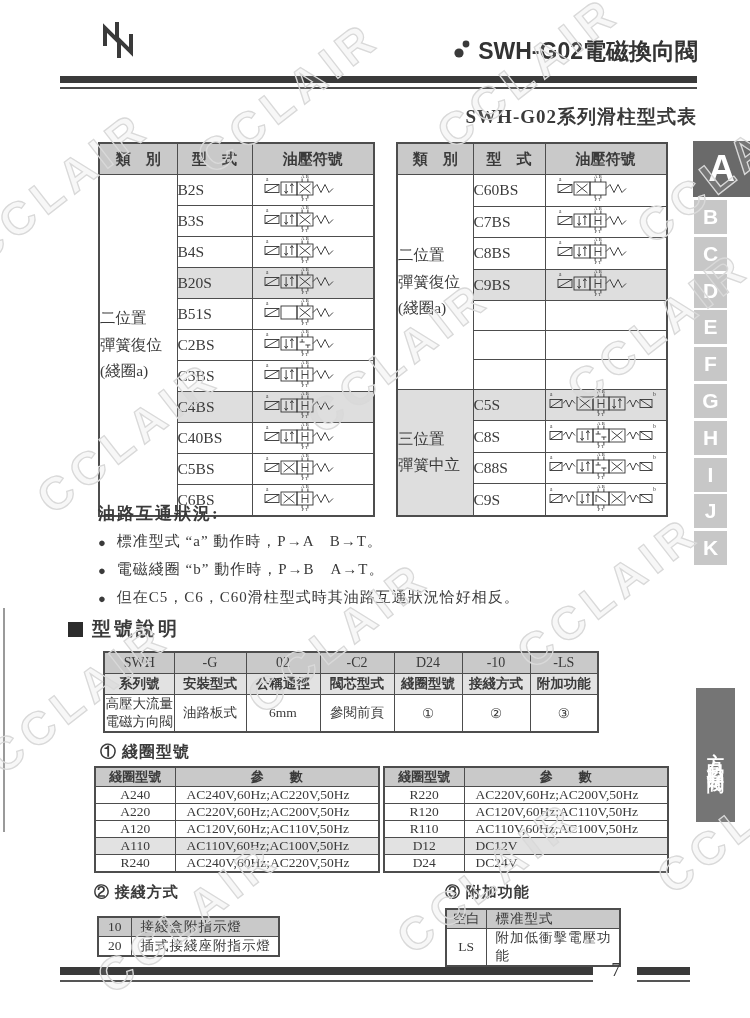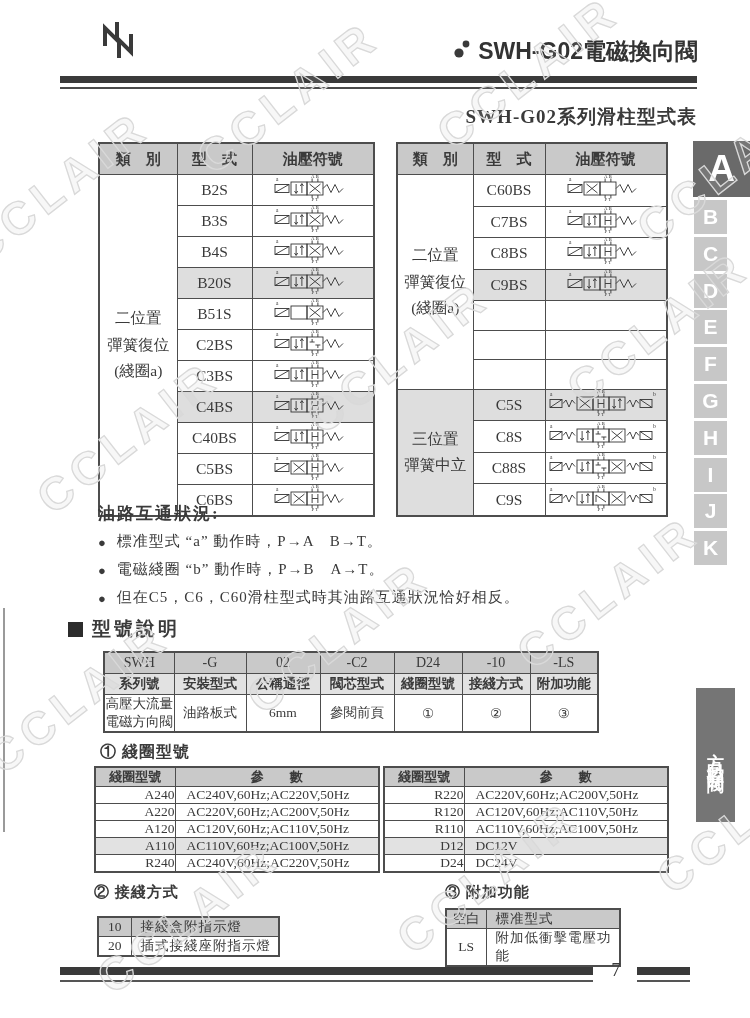--- a/index.html
+++ b/index.html
@@ -41,21 +41,21 @@
   #rule-thick{left:60px;top:76px;width:637px;height:7px;background:#3a3a3a;}
   #rule-thin{left:60px;top:87px;width:637px;height:2px;background:#4a4a4a;}
 
   #page-title{left:60px;top:104px;width:637px;text-align:right;font-size:19px;font-weight:bold;letter-spacing:1px;}
 
   
   #spool-wrap{left:98px;top:142px;display:flex;gap:21px;z-index:1;}
   table.doc{border-collapse:collapse;table-layout:fixed;border:2px solid var(--border);}
   table.doc th,table.doc td{border:1px solid var(--border);padding:0;overflow:hidden;}
   table.spool th{height:30px;background:var(--header-gray);font-size:15px;font-weight:600;text-align:center;}
-  table.spool td{height:28px;text-align:center;font-size:15.5px;}
+  table.spool td{height:28px;font-size:15.5px;}
   td.cat{font-size:15px;line-height:1.7;}
   td.sym{padding:0 2px;}
   tr.hl td{background:var(--row-highlight);}
 
   
   #oil-notes{left:98px;top:502px;width:470px;z-index:1;}
   #oil-title{font-size:17px;font-weight:bold;letter-spacing:2px;}
   .oil-li{display:flex;align-items:flex-start;gap:10px;margin-top:7px;font-size:15px;letter-spacing:1px;}
   .oil-li .dot{font-size:13px;line-height:21px;}
 
@@ -67,21 +67,21 @@
   table.model tr.r1 td{height:20px;background:var(--header-gray);font-size:14px;font-family:"Liberation Serif",serif;}
   table.model tr.r2 td{height:20px;background:var(--subheader-gray);font-size:13.5px;font-weight:600;}
   table.model tr.r3 td{height:35px;background:#fff;font-size:13.5px;}
   table.model td.small2{font-size:12.5px;line-height:1.35;}
 
   
   #coil-heading{left:100px;top:742px;font-size:16px;font-weight:bold;letter-spacing:1px;}
   #coil-wrap{left:94px;top:766px;display:flex;gap:3px;}
   table.coil th{height:18px;background:var(--header-gray);font-size:13px;font-weight:600;}
   table.coil td{height:16px;font-size:13.5px;}
-  table.coil td.code{text-align:right;}
+  table.coil td.code{text-align:center;}
   table.coil td.param{padding-left:11px;}
   table.coil tr.hl td{background:var(--subheader-gray);}
 
   
   .mini-heading{font-size:15px;font-weight:bold;letter-spacing:1px;}
   #wiring-heading{left:94px;top:883px;}
   #function-heading{left:445px;top:883px;}
   #wiring-wrap{left:97px;top:908px;margin-top:8px;}
   #function-wrap{left:445px;top:908px;}
   table.mini td{height:17px;font-size:13.5px;}

